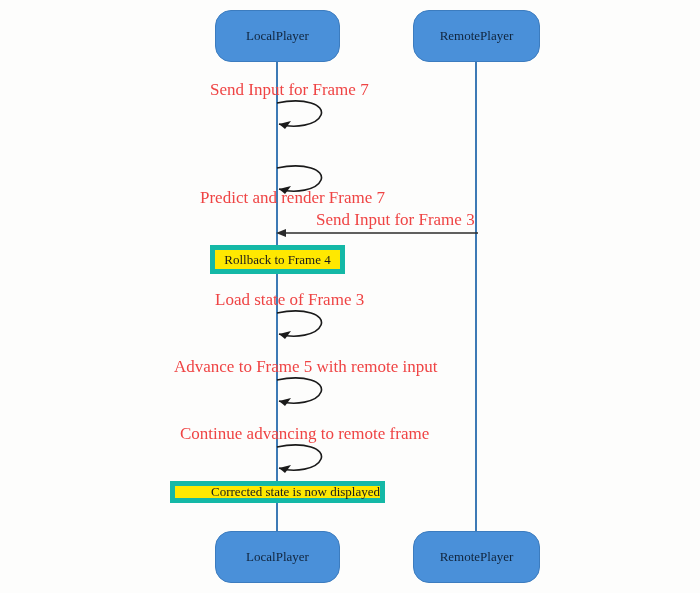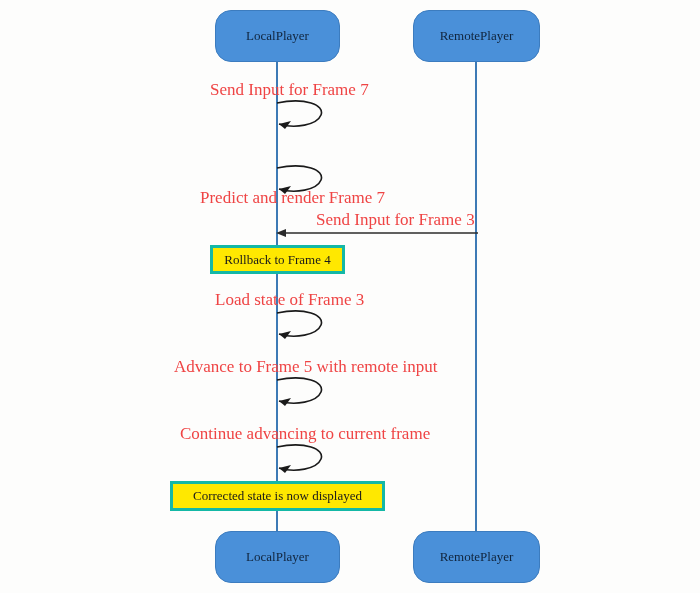--- a/index.html
+++ b/index.html
@@ -29,21 +29,21 @@
     align-items: center;
     justify-content: center;
     color: #10243c;
     font-size: 13px;
     font-family: "Liberation Serif", "DejaVu Serif", serif;
     box-sizing: border-box;
   }
   .note-box {
     position: absolute;
     background: #ffe800;
-    border: 3px solid #14b8a6;
+    border: 5px solid #14b8a6;
     display: flex;
     align-items: center;
     justify-content: center;
     color: #1a1a1a;
     font-size: 13px;
     font-family: "Liberation Serif", "DejaVu Serif", serif;
     box-sizing: border-box;
   }
   .msg-label {
     position: absolute;
@@ -101,27 +101,27 @@
     <path d="M6 4 C 34 -2, 54 6, 50 16 C 46 26, 24 30, 8 25" fill="none" stroke="#1a1a1a" stroke-width="1.6"></path>
     <polygon points="8,25 20,22 14,30" fill="#1a1a1a"></polygon>
   </svg>
 
   <div class="msg-label" style="left:174px; top:357px;text-align:right;">Advance to Frame 5 with remote input</div>
   <svg class="selfloop" style="left:271px; top:376px;" width="56" height="32" viewBox="0 0 56 32">
     <path d="M6 4 C 34 -2, 54 6, 50 16 C 46 26, 24 30, 8 25" fill="none" stroke="#1a1a1a" stroke-width="1.6"></path>
     <polygon points="8,25 20,22 14,30" fill="#1a1a1a"></polygon>
   </svg>
 
-  <div class="msg-label" style="left:180px; top:424px;">Continue advancing to current frame</div>
+  <div class="msg-label" style="left:180px; top:424px;">Continue advancing to remote frame</div>
   <svg class="selfloop" style="left:271px; top:443px;" width="56" height="32" viewBox="0 0 56 32">
     <path d="M6 4 C 34 -2, 54 6, 50 16 C 46 26, 24 30, 8 25" fill="none" stroke="#1a1a1a" stroke-width="1.6"></path>
     <polygon points="8,25 20,22 14,30" fill="#1a1a1a"></polygon>
   </svg>
 
-  <div class="note-box" style="left:170px; top:481px; width:215px; height:30px;">
+  <div class="note-box" style="left:170px; top:481px; width:215px; height:22px;justify-content:flex-end;">
     <span>Corrected state is now displayed</span>
   </div>
 
   <div class="actor-box" style="left:215px; top:531px; width:125px; height:52px;">
     <span>LocalPlayer</span>
   </div>
   <div class="actor-box" style="left:413px; top:531px; width:127px; height:52px;">
     <span>RemotePlayer</span>
   </div>
 

